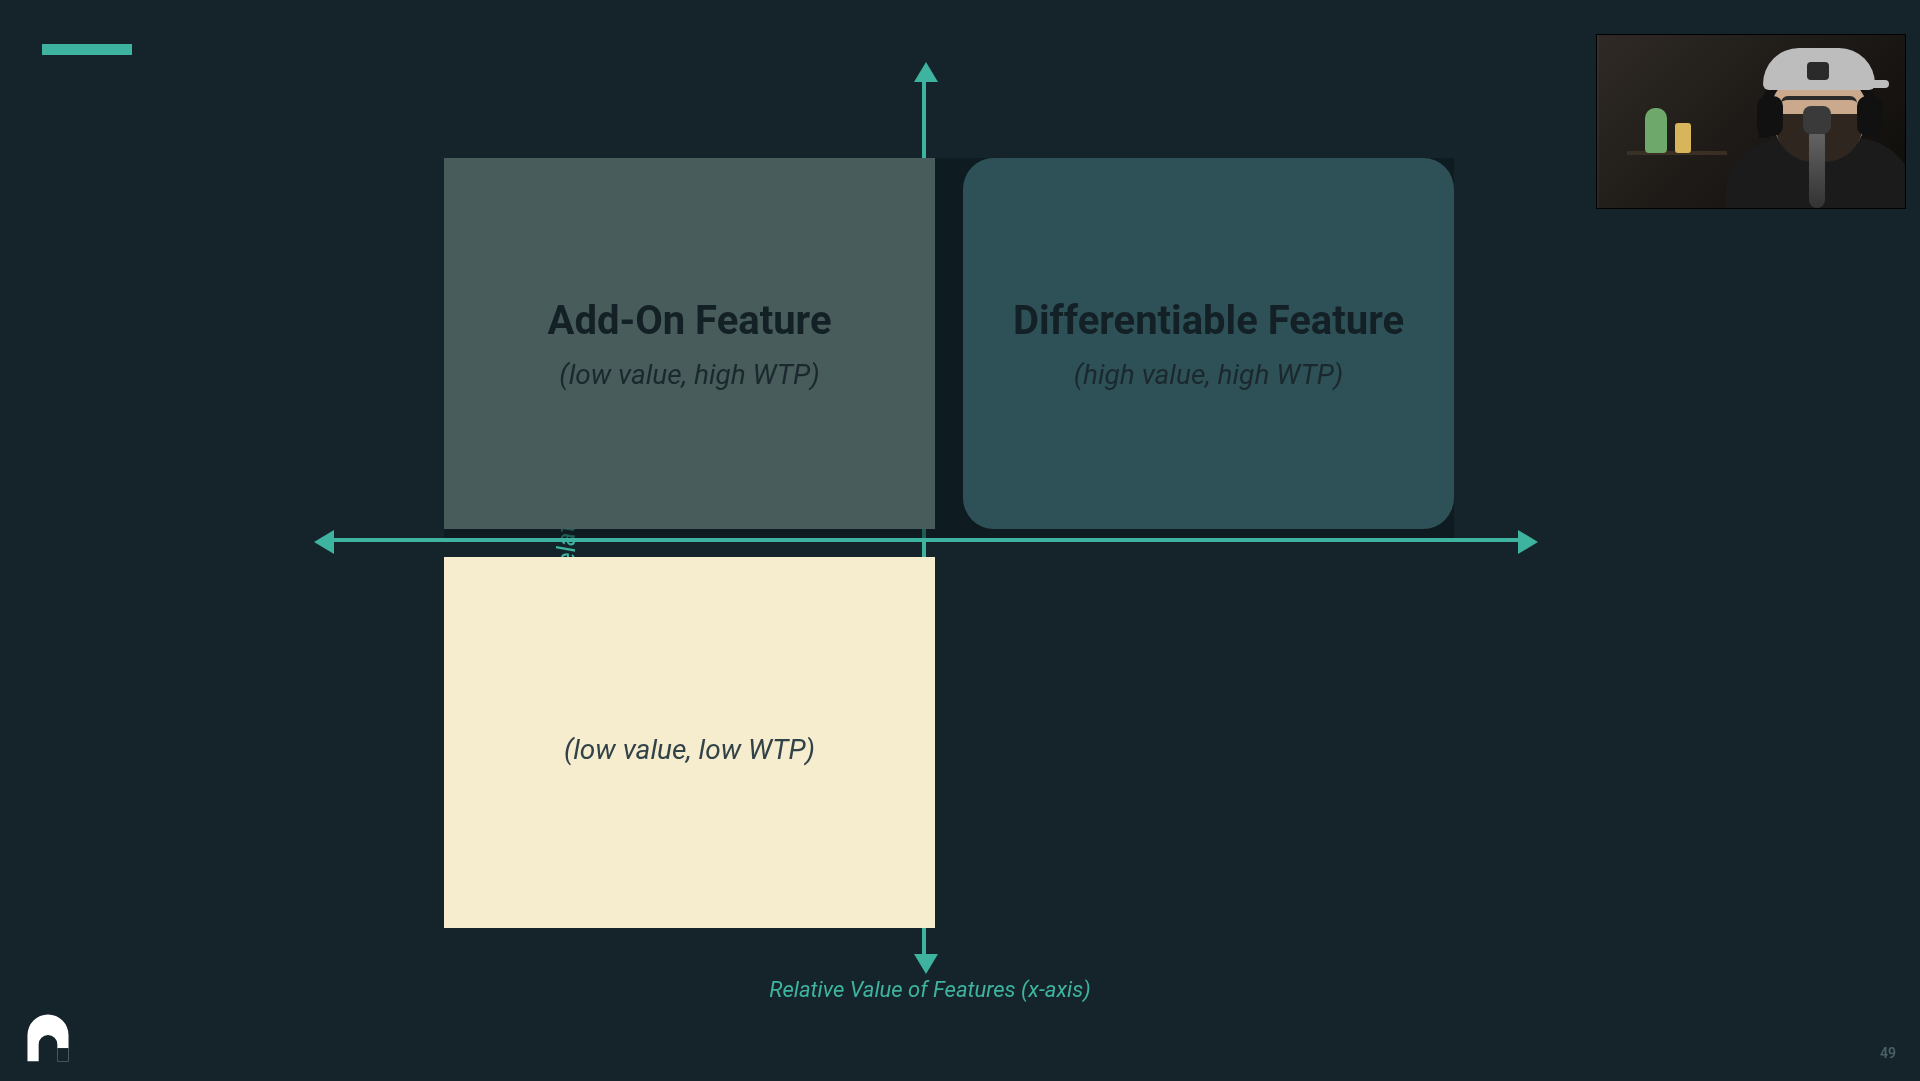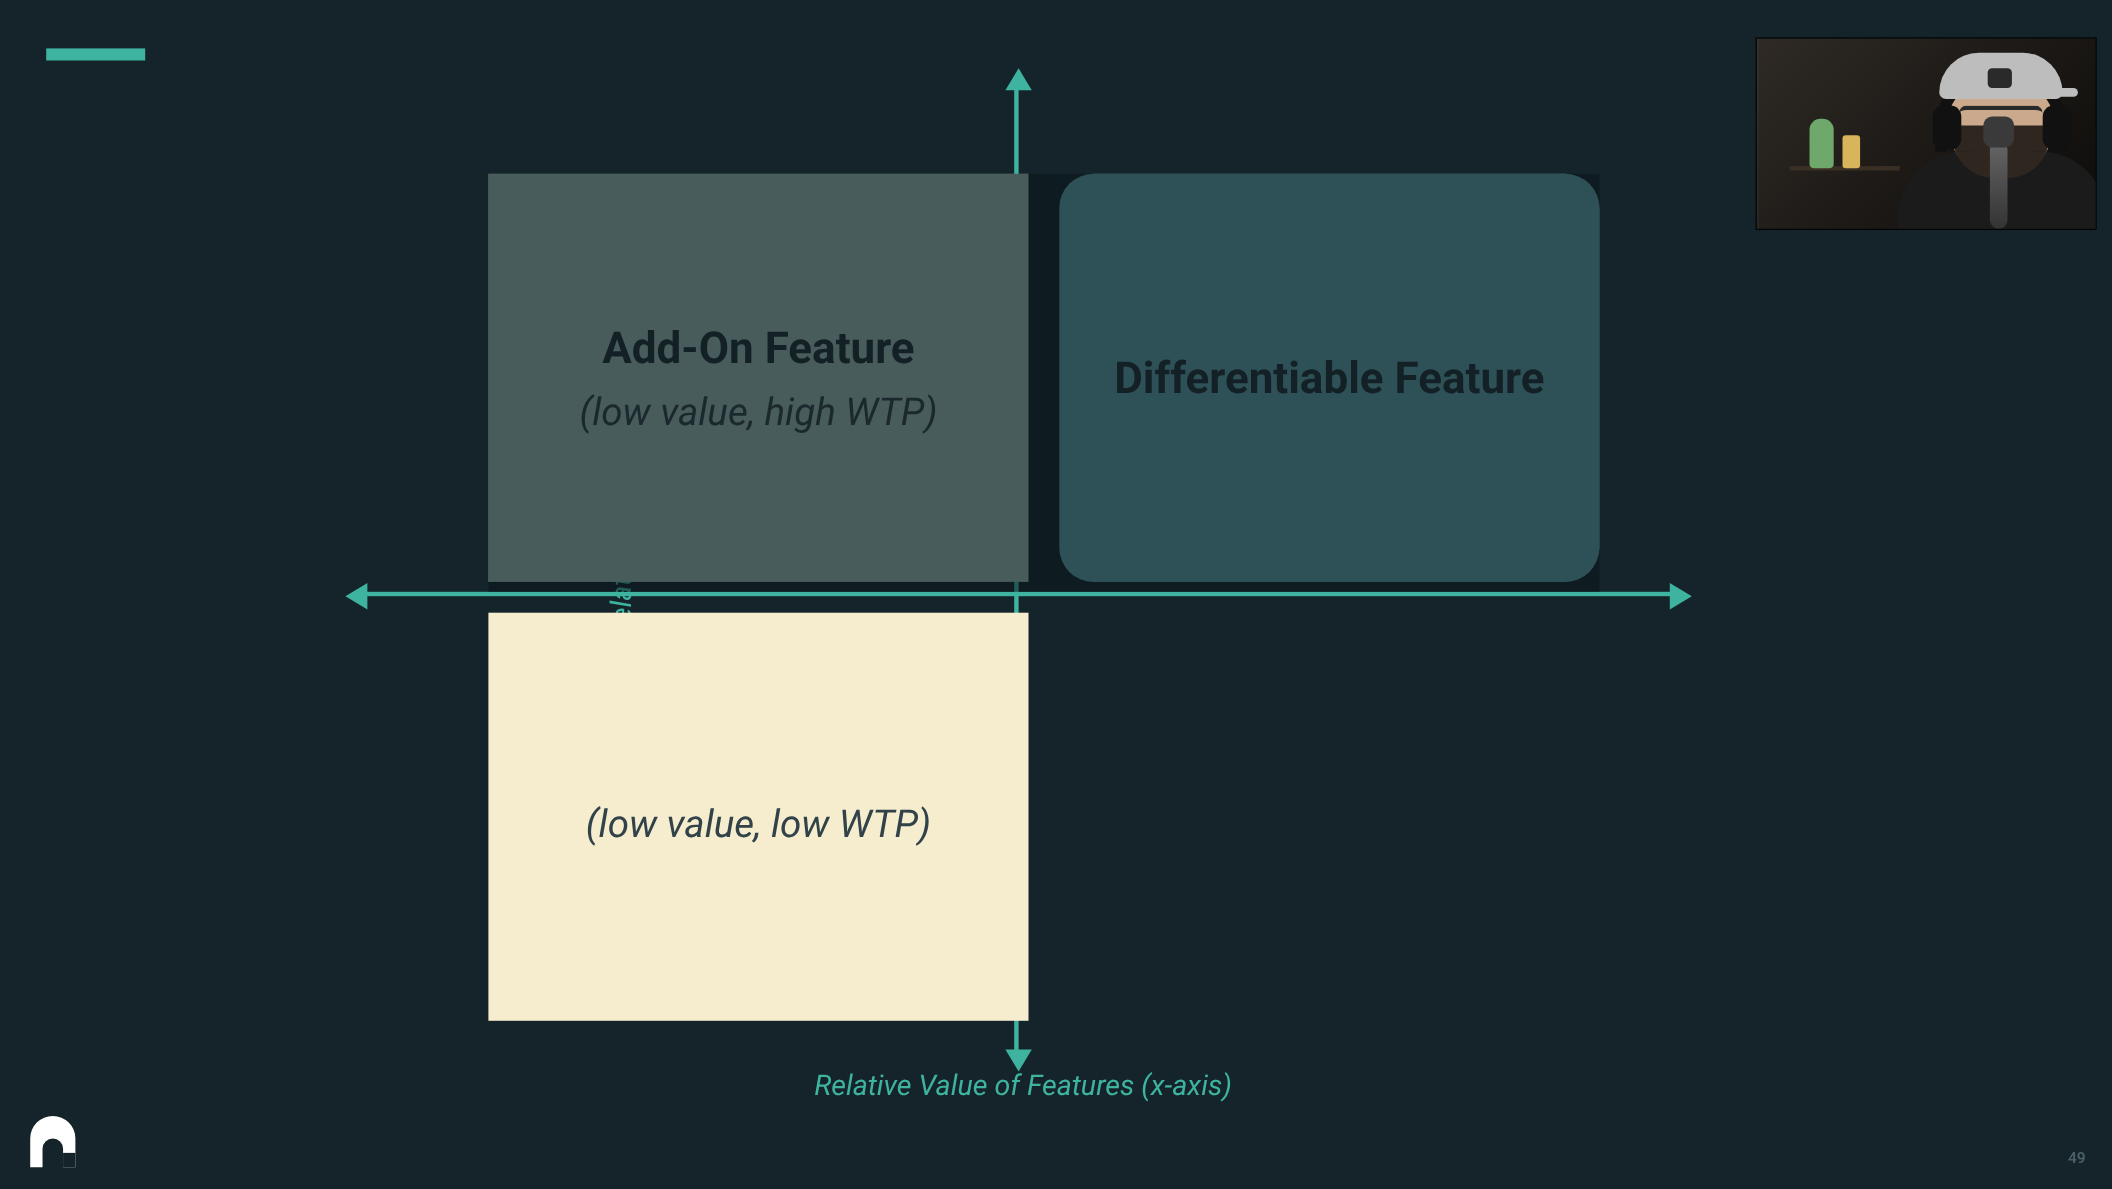--- a/index.html
+++ b/index.html
@@ -130,21 +130,21 @@
     font-style: italic;
     font-size: 26px;
     white-space: nowrap;
   }
   .x-label {
     position: absolute;
     left: 50%; bottom: -60px;
     transform: translateX(-50%);
     color: #3db3a0;
     font-style: italic;
-    font-size: 26px;
+    font-size: 22px;
     white-space: nowrap;
   }
 
   
   .axis { position:absolute; background:#3db3a0; }
   .axis.h { top: 436px; left: -40px; width: 1190px; height: 4px; }
   .axis.v { left: 552px; top: -24px; width: 4px; height: 880px; }
   .arrow { position:absolute; width:0; height:0; }
   .arrow.up    { left:544px; top:-40px;  border-left:12px solid transparent; border-right:12px solid transparent; border-bottom:20px solid #3db3a0;}
   .arrow.down  { left:544px; top: 852px; border-left:12px solid transparent; border-right:12px solid transparent; border-top:20px solid #3db3a0;}
@@ -159,21 +159,21 @@
     grid-template-columns: 1fr 1fr;
     grid-template-rows: 1fr 1fr;
     gap: 28px;
   }
   .quad {
     display:flex; flex-direction:column; align-items:center; justify-content:center;
     padding: 20px;
     position:relative;
   }
   .quad .title { font-size: 40px; font-weight: 700; color:#1f2d33; text-align:center; }
-  .quad .sub   { font-size: 35px; font-style: italic; color:#314249; margin-top:14px; text-align:center;}
+  .quad .sub   { font-size: 28px; font-style: italic; color:#314249; margin-top:14px; text-align:center;}
   .q-tl { background:#93b2aa; }
   .q-tr { background:#5c98a3;border-radius:31px; }
   .q-bl { background:#f6ecce; }
   .q-br { background:#9fd1c0; }
 
   
   .dim-overlay{
     position:absolute; left:74px; top:56px; width:1010px; height:380px;
     background: rgba(10,22,26,0.55);
     pointer-events:none;
@@ -196,20 +196,21 @@
   <div class="arrow left"></div>
   <div class="arrow right"></div>
 
   <div class="grid">
     <div class="quad q-tl">
       <div class="title">Add-On Feature</div>
       <div class="sub">(low value, high WTP)</div>
     </div>
     <div class="quad q-tr">
       <div class="title">Differentiable Feature</div>
+      <div class="sub">(high value, high WTP)</div>
     </div>
     <div class="quad q-bl">
       <div class="sub">(low value, low WTP)</div>
     </div>
   </div>
 
   <div class="dim-overlay"></div>
 </div>
 
 <div class="webcam">

